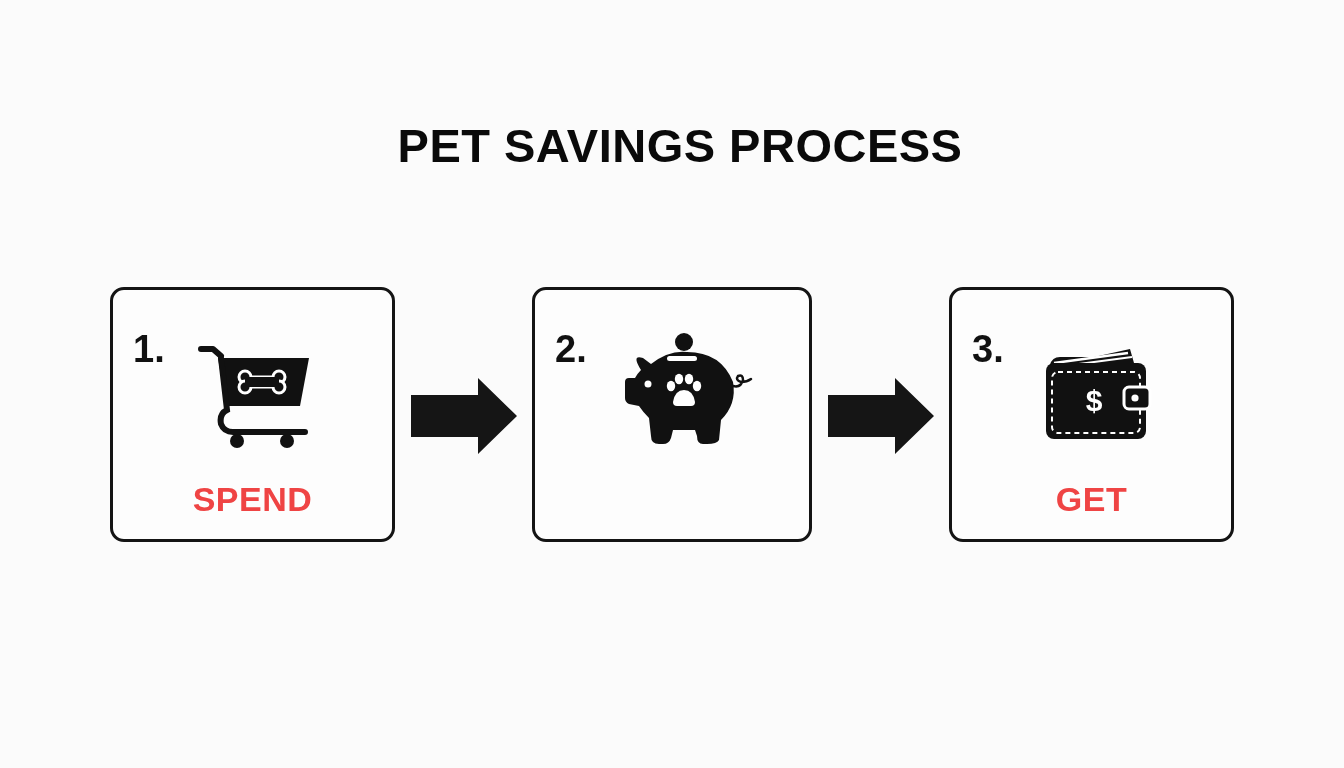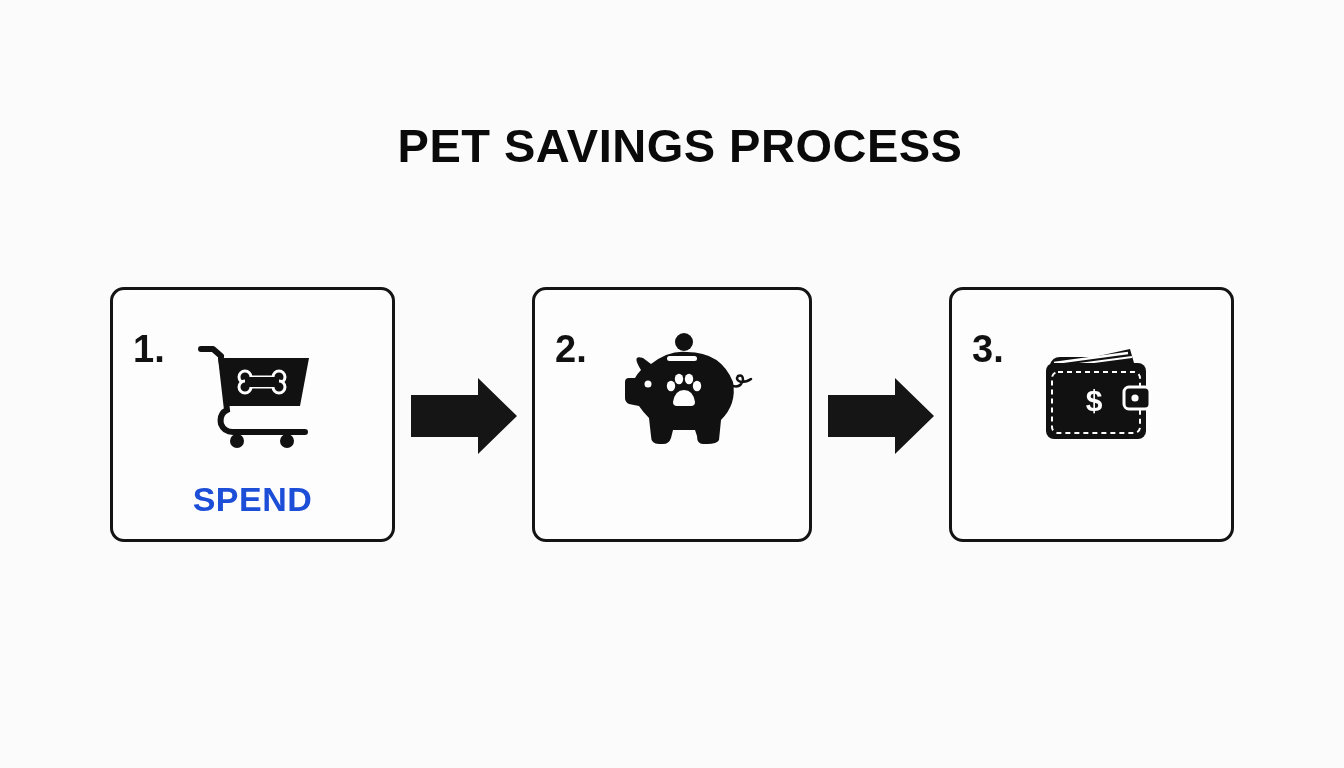--- a/index.html
+++ b/index.html
@@ -13,21 +13,21 @@
   }
   .step {
     position: absolute; top: 287px; height: 255px; border: 3px solid #141414; border-radius: 14px;
     background: #fdfdfd; box-sizing: border-box;
   }
   .step .num {
     position: absolute; left: 20px; top: 38px; font-size: 38px; font-weight: 700; color: #111;
   }
   .step .label {
     position: absolute; left: 0; right: 0; top: 190px; text-align: center;
-    font-size: 34px; font-weight: 700; color: #1d4ed8; letter-spacing: 0.5px;
+    font-size: 34px; font-weight: 700; color: #ef4444; letter-spacing: 0.5px;
   }
   .step .icon { position: absolute; }
   .arrow { position: absolute; top: 378px; }
 </style>
 </head>
 <body>
 
 <div class="title">PET SAVINGS PROCESS</div>
 
 <div class="step" style="left:110px; width:285px;">
@@ -79,13 +79,14 @@
   <svg class="icon" style="left:92px; top:57px;" width="110" height="96" viewBox="0 0 110 96">
     <path d="M6 18 Q8 10 16 10 L50 10 L86 2 L90 16 Z" fill="#111"></path>
     <path d="M10 16 L84 6" stroke="#fff" stroke-width="2.5"></path>
     <path d="M12 20 L88 10" stroke="#fff" stroke-width="2"></path>
     <rect x="2" y="16" width="100" height="76" rx="8" fill="#111"></rect>
     <rect x="8" y="25" width="88" height="61" rx="6" fill="none" stroke="#fff" stroke-width="2" stroke-dasharray="5 4"></rect>
     <rect x="80" y="40" width="26" height="22" rx="5" fill="#111" stroke="#fff" stroke-width="3"></rect>
     <circle cx="91" cy="51" r="3.6" fill="#fff"></circle>
     <text x="50" y="64" text-anchor="middle" font-size="30" font-weight="700" fill="#fff" font-family="Liberation Sans, sans-serif">$</text>
   </svg>
+  <div class="label">GET</div>
 </div>
 
 </body></html>

